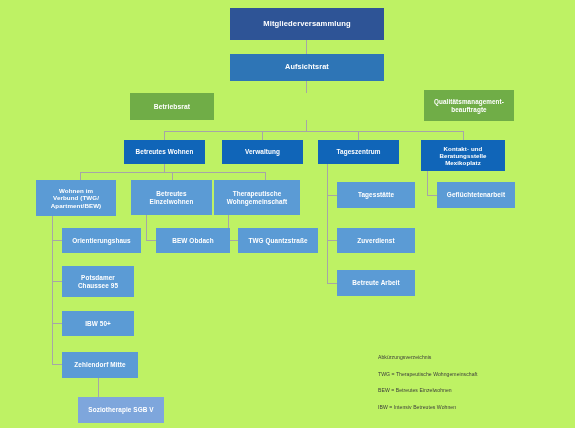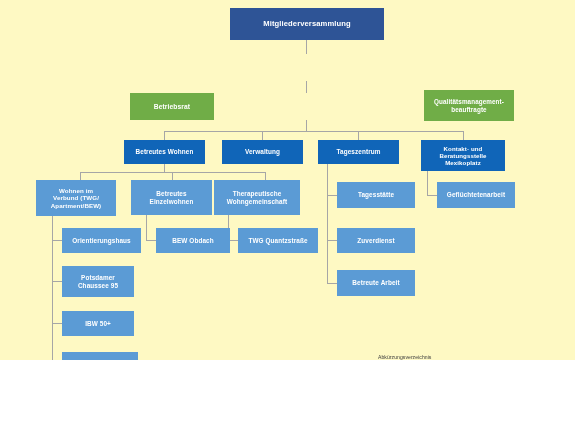--- a/index.html
+++ b/index.html
@@ -6,22 +6,22 @@
     margin: 0;
     padding: 0;
     background: #ffffff;
   }
   body {
     font-family: "Liberation Sans", sans-serif;
   }
   #chart-root {
     position: relative;
     width: 575px;
-    height: 360px;
-    background: #fef9c3;
+    height: 428px;
+    background: #bef264;
     overflow: hidden;
   }
   .node {
     position: absolute;
     box-sizing: border-box;
     display: flex;
     align-items: center;
     justify-content: center;
     text-align: center;
     color: #ffffff;
@@ -103,20 +103,23 @@
   <div class="conn h" style="left:327px; top:240px; width:10px;"></div>
   <div class="conn h" style="left:327px; top:283px; width:10px;"></div>
 
   <div class="conn v" style="left:427px; top:171px; height:24px;"></div>
   <div class="conn h" style="left:427px; top:195px; width:10px;"></div>
 
   <div class="node c-navy" style="left:230px; top:8px; width:154px; height:32px; font-size:7.6px; font-weight:bold;">
     <span>Mitgliederversammlung</span>
   </div>
 
+  <div class="node c-blue2" style="left:230px; top:54px; width:154px; height:27px; font-size:7.3px; font-weight:bold;">
+    <span>Aufsichtsrat</span>
+  </div>
 
 
   <div class="node c-green" style="left:130px; top:93px; width:84px; height:27px; font-size:6.7px; font-weight:bold;">
     <span>Betriebsrat</span>
   </div>
 
   <div class="node c-green" style="left:424px; top:90px; width:90px; height:31px; font-size:6.3px; font-weight:bold;">
     <span>Qualitätsmanagement-
 beauftragte</span>
   </div>

